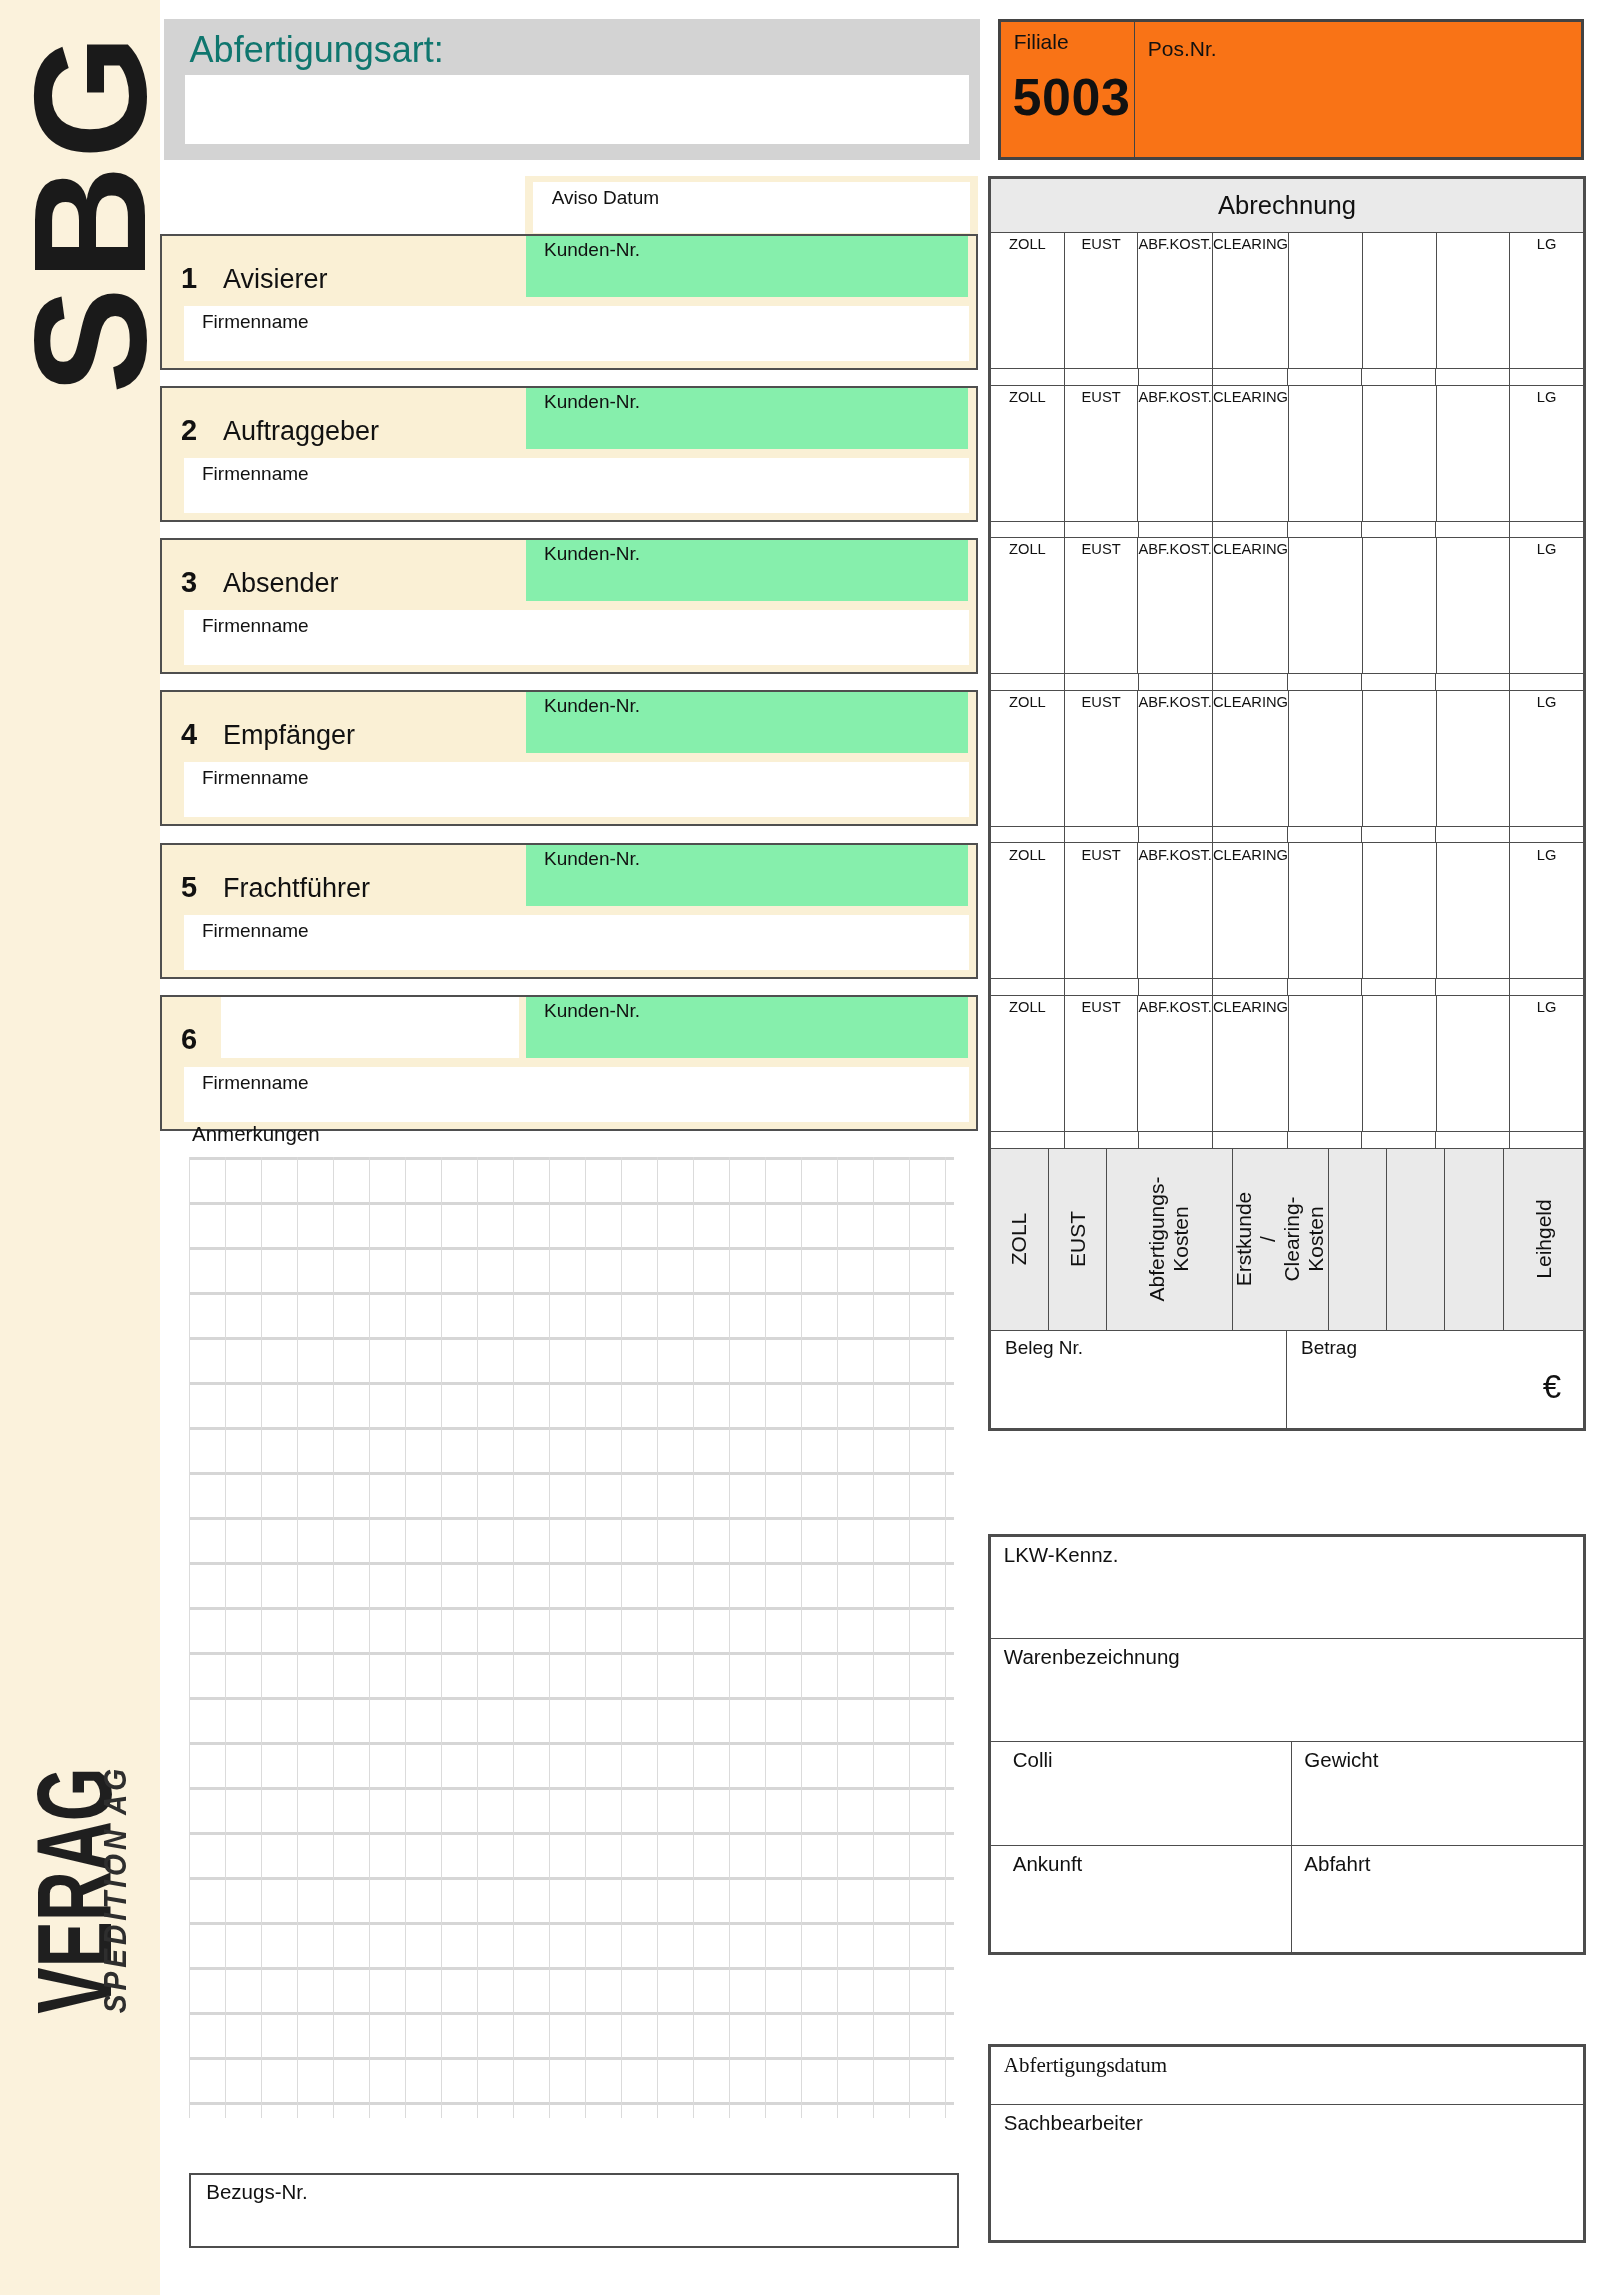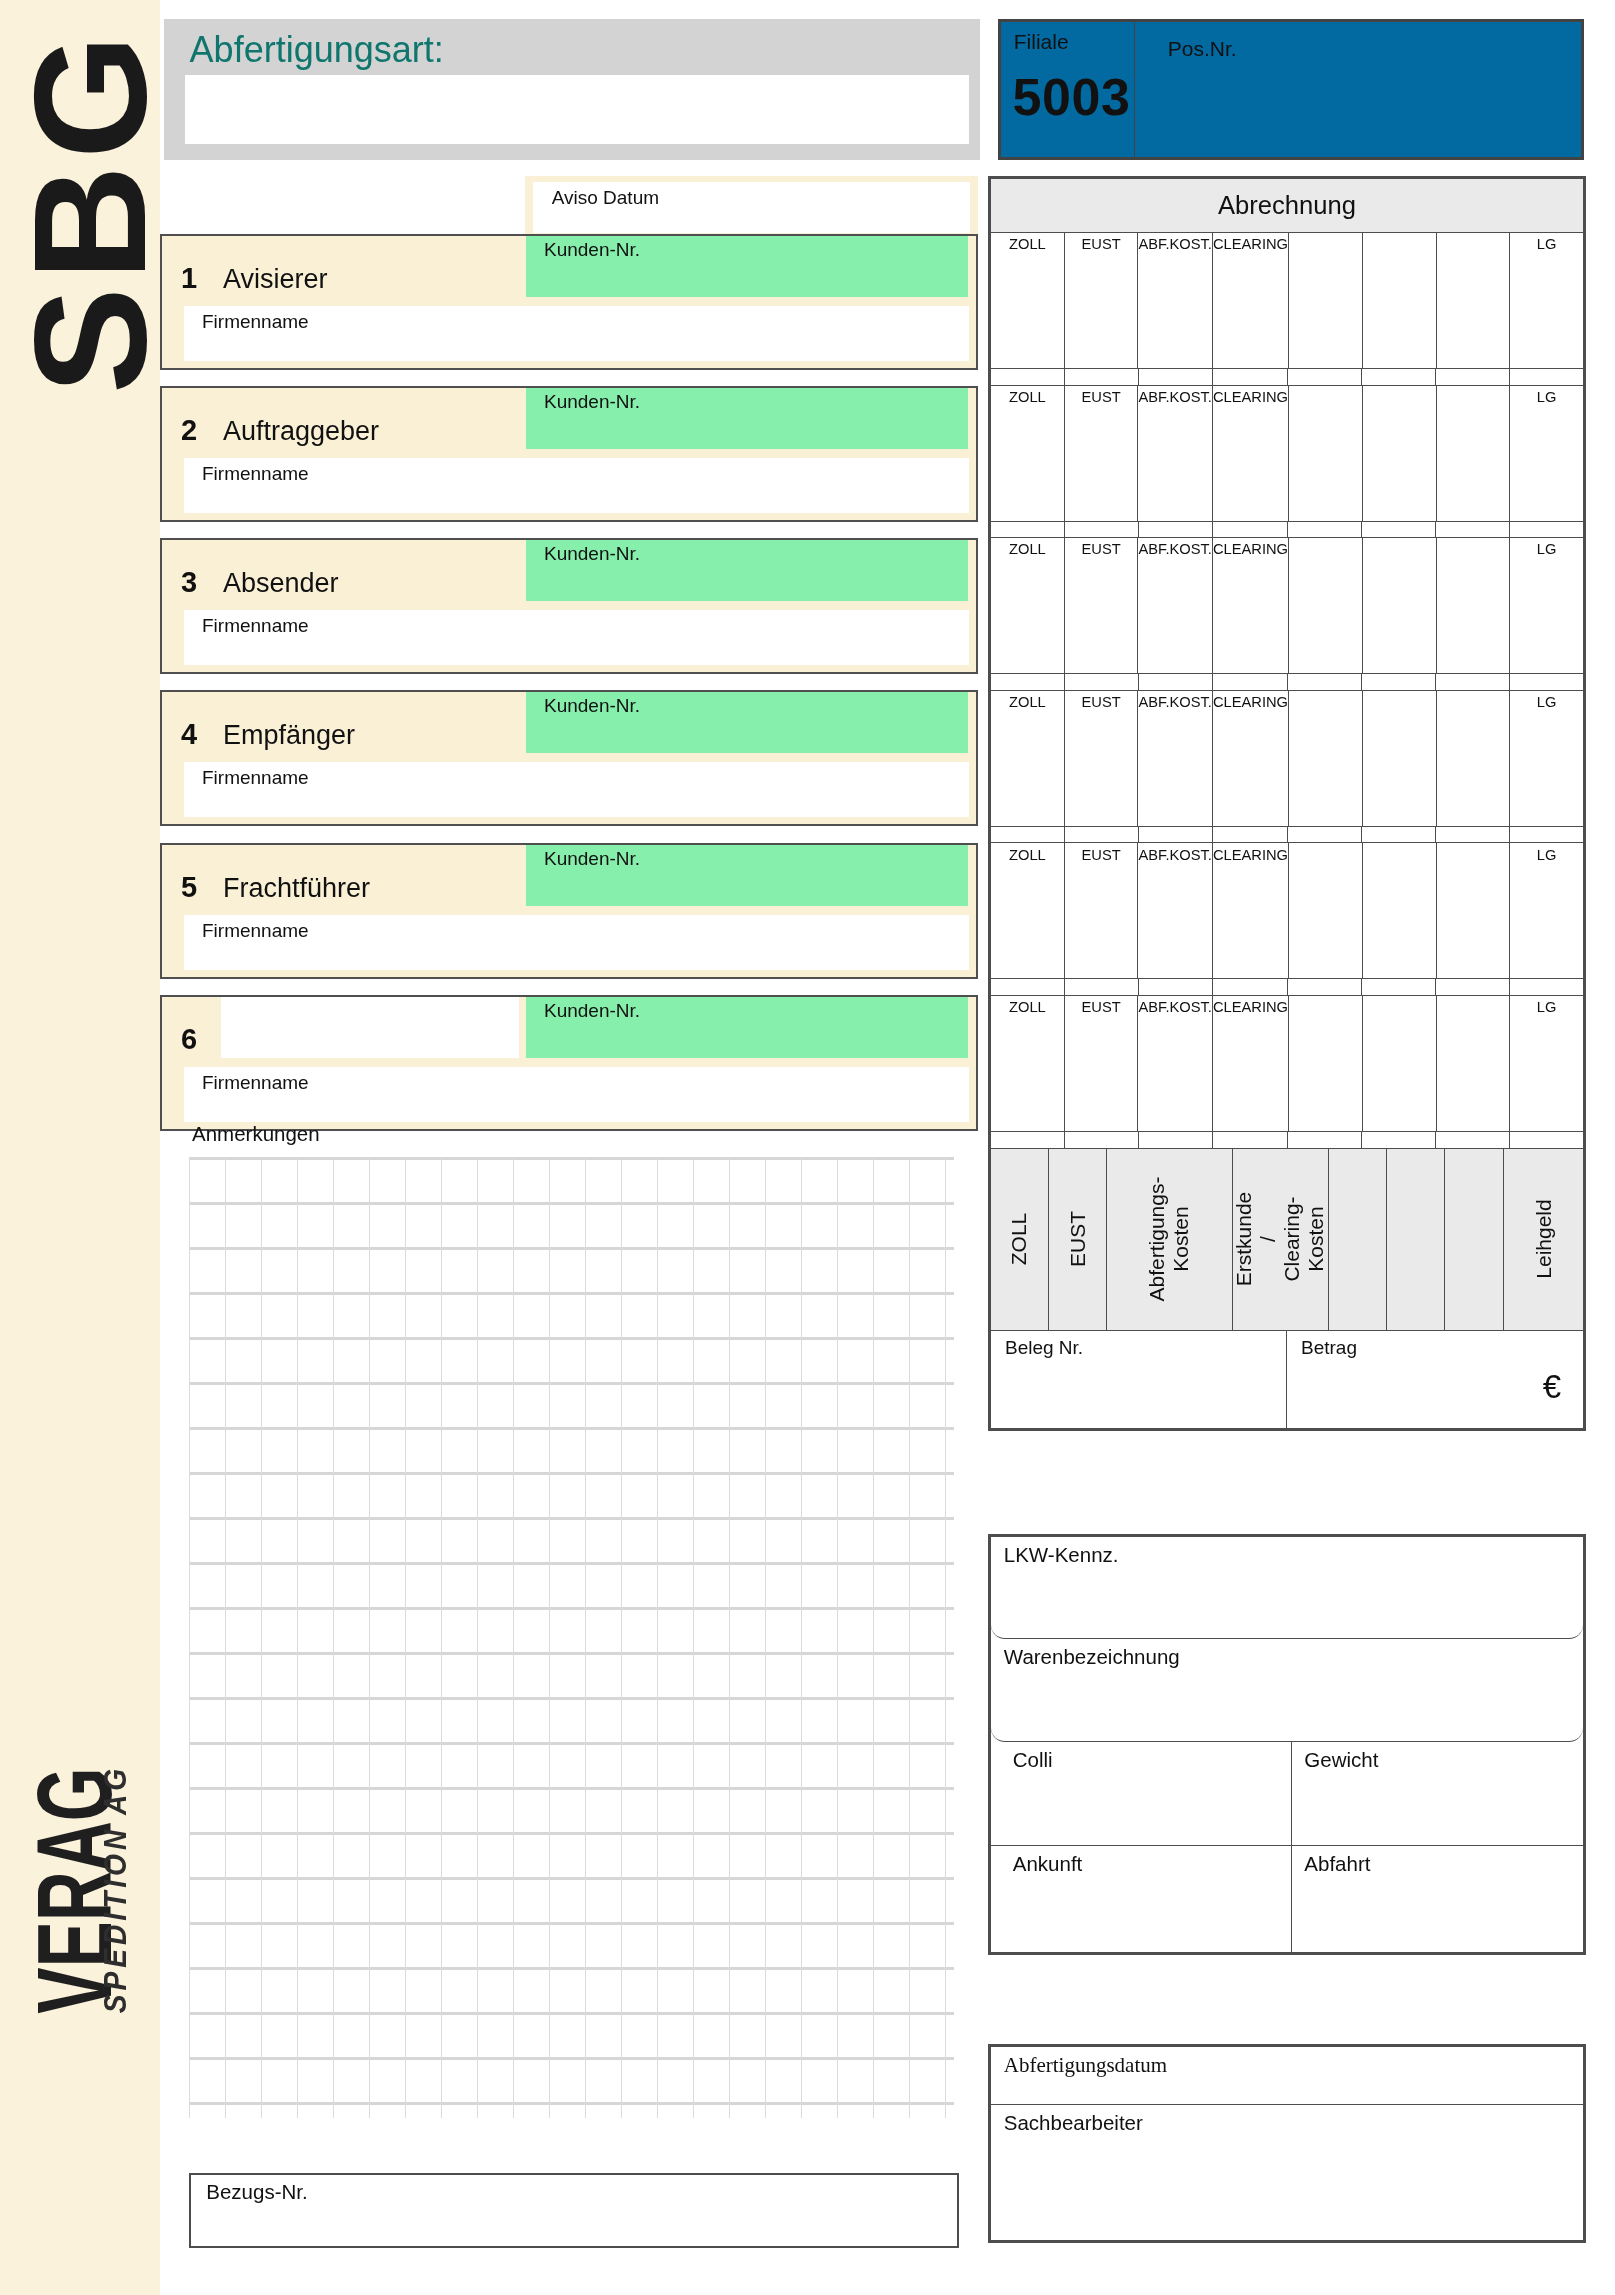--- a/index.html
+++ b/index.html
@@ -17,22 +17,22 @@
               transform:rotate(-90deg) scaleX(0.66);}
   .logo-sub{left:-67px;top:1870px;width:364px;height:38px;line-height:38px;
             font-size:32px;font-weight:bold;font-style:italic;letter-spacing:4.5px;color:#2e2e2e;
             transform:rotate(-90deg) scaleX(0.88);}
 
   
   .abfart-box{position:absolute;left:164px;top:19px;width:816px;height:141px;background:#D3D3D3;}
   .abfart-label{position:absolute;left:25.6px;top:10.2px;font-size:36px;color:#0f766e;}
   .abfart-input{position:absolute;left:21px;top:56px;width:784px;height:69px;background:#ffffff;}
 
-  .filiale-box{position:absolute;left:998px;top:19px;width:586px;height:141px;background:#0369a1;
-               border:3.2px solid #434343;box-sizing:border-box;display:flex;gap:20px;}
+  .filiale-box{position:absolute;left:998px;top:19px;width:586px;height:141px;background:#f97316;
+               border:3.2px solid #434343;box-sizing:border-box;display:flex;}
   .filiale-cell{width:134px;border-right:1.9px solid #434343;box-sizing:border-box;position:relative;}
   .pos-cell{flex:1;position:relative;margin-top:7px;}
   .small-label{position:absolute;left:12.8px;top:7.7px;font-size:21px;}
   .filiale-value{position:absolute;left:11.5px;top:45px;font-size:52px;font-weight:bold;letter-spacing:0.6px;}
 
   
   .aviso-box{position:absolute;left:525px;top:176px;width:453px;height:58px;background:#FAF0D5;}
   .aviso-input{position:absolute;left:7.7px;top:6.4px;width:437px;height:51px;background:#ffffff;
                padding:5.1px 0 0 19px;box-sizing:border-box;font-size:19px;}
 
@@ -73,21 +73,21 @@
   .vfoot{transform:rotate(-90deg);white-space:pre-line;text-align:center;font-size:21px;line-height:24px;}
   .abr-beleg{flex:1;display:flex;}
   .beleg-cell{width:50%;border-right:1.9px solid #4D4D4D;box-sizing:border-box;position:relative;
               padding:6.4px 0 0 14px;font-size:19px;}
   .betrag-cell{width:50%;position:relative;padding:6.4px 0 0 14px;box-sizing:border-box;font-size:19px;}
   .euro-sign{position:absolute;right:22px;top:37px;font-size:33px;}
 
   
   .lkw-box{position:absolute;left:988px;top:1534px;width:598px;height:421px;background:#ffffff;
            border:3.2px solid #4D4D4D;box-sizing:border-box;display:flex;flex-direction:column;}
-  .lkw-row{border-bottom:1.9px solid #4D4D4D;box-sizing:border-box;padding:6.4px 0 0 12.8px;font-size:20.5px;border-radius:14px;}
+  .lkw-row{border-bottom:1.9px solid #4D4D4D;box-sizing:border-box;padding:6.4px 0 0 12.8px;font-size:20.5px;}
   .lkw-row.r1{height:102px;}
   .lkw-row.r2{height:103px;}
   .lkw-split{display:flex;border-bottom:1.9px solid #4D4D4D;box-sizing:border-box;height:104px;}
   .lkw-split.last{border-bottom:none;flex:1;}
   .lkw-split > div{width:50%;box-sizing:border-box;padding:6.4px 0 0 12.8px;font-size:20.5px;}
   .lkw-split > div:first-child{border-right:1.9px solid #4D4D4D;margin-left:9px;}
 
   .proc-box{position:absolute;left:988px;top:2044px;width:598px;height:199px;background:#ffffff;
             border:3.2px solid #4D4D4D;box-sizing:border-box;display:flex;flex-direction:column;}
   .proc-row1{height:58px;border-bottom:1.9px solid #4D4D4D;box-sizing:border-box;padding:6.4px 0 0 12.8px;font-size:21px;font-family:Liberation Serif, serif;}

